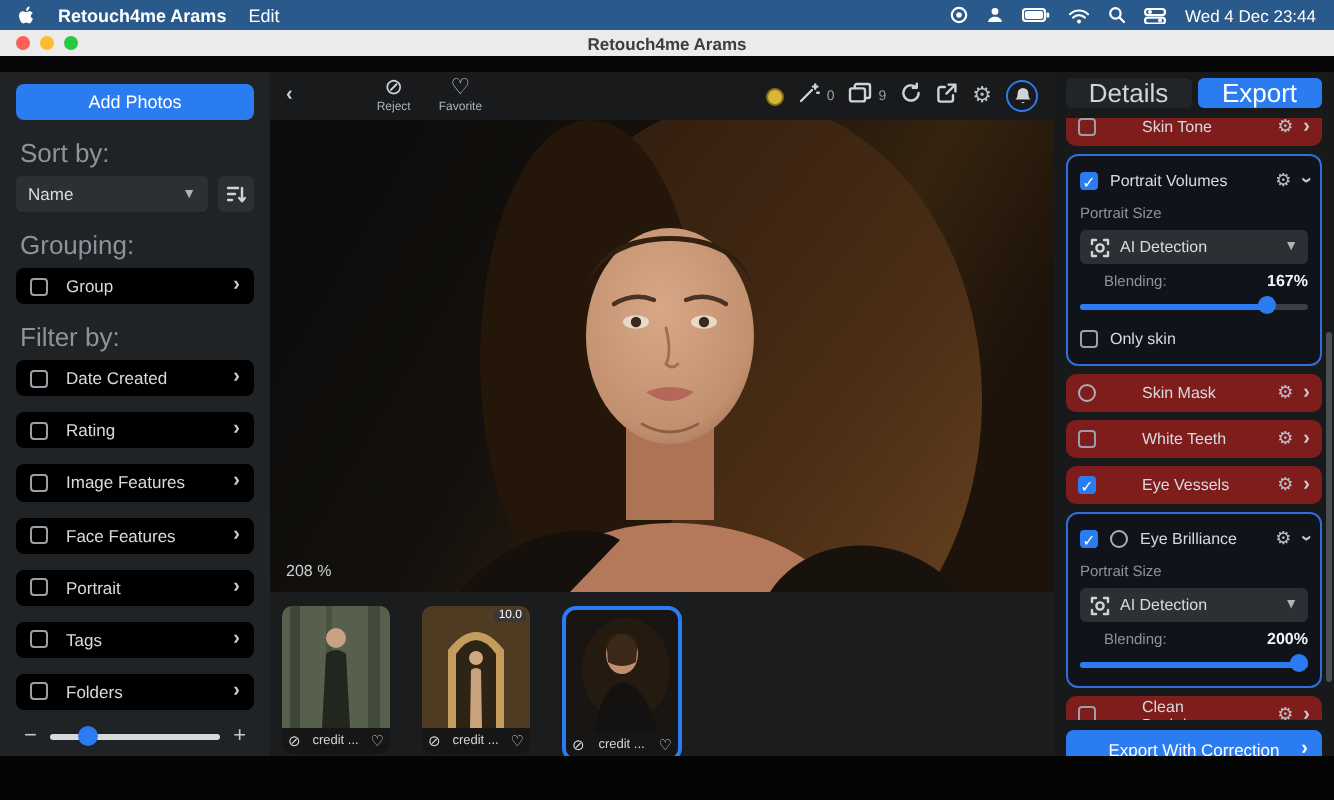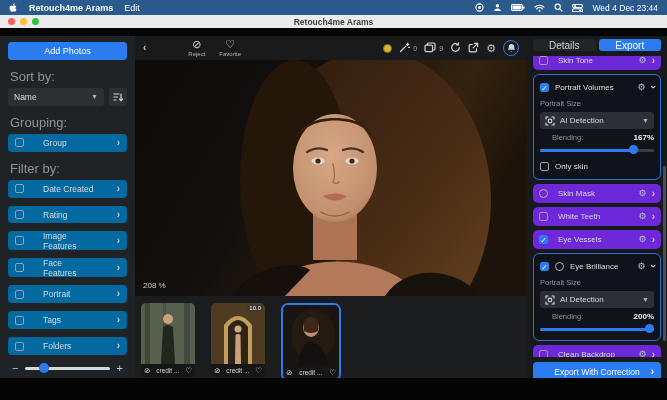--- a/index.html
+++ b/index.html
@@ -27,22 +27,22 @@
   
   .sidebar { width:135px; background:#202325; padding:6px 8px; display:flex; flex-direction:column; color:#d6dade; }
   .btn-primary { height:19px; background:#2b7cf0; border-radius:4px; color:#fff; font-size:9px;
                  display:flex; align-items:center; justify-content:center; }
   .sb-label { font-size:13px; color:#8d939a; margin:9px 0 4px 2px; }
   .sb-rowset { display:flex; gap:5px; }
   .select { flex:1; height:18px; background:#2c3034; border-radius:3px; display:flex; align-items:center;
             padding:0 6px; font-size:8.5px; color:#d7dbdf; gap:5px; }
   .select .caret { margin-left:auto; color:#aeb4ba; font-size:7px; }
   .sq-btn { width:18px; height:18px; background:#2c3034; border-radius:3px; display:flex; align-items:center; justify-content:center; }
-  .sb-item { height:19px; background:#0369a1; border-radius:4px; display:flex; align-items:center;
-             padding:0 7px; gap:19px; font-size:8.5px; color:#d7dbdf; margin-bottom:8px; }
+  .sb-item { height:19px; background:#000000; border-radius:4px; display:flex; align-items:center;
+             padding:0 7px; gap:9px; font-size:8.5px; color:#d7dbdf; margin-bottom:8px; }
   .sb-item .chev { margin-left:auto; }
   .cb { width:9px; height:9px; border:1px solid #9aa0a6; border-radius:2px; flex:0 0 auto; }
   .cb.checked { background:#2b7cf0; border-color:#2b7cf0; color:#fff; font-size:8px; line-height:9px; text-align:center; }
   .circle-ico { width:9px; height:9px; border:1.3px solid #aab0b6; border-radius:50%; flex:0 0 auto; }
   .chev { color:#c8cdd2; font-size:10px; font-weight:bold; line-height:1; }
   .chev.down { display:inline-block; transform:rotate(90deg); }
   .zoom-slider { margin-top:auto; display:flex; align-items:center; gap:7px; padding:0 4px 6px 4px; color:#c3c8cc; }
   .zs-track { position:relative; flex:1; height:3px; background:#d7d9db; border-radius:2px; }
   .zs-knob { position:absolute; left:16%; top:-4px; width:10px; height:10px; border-radius:50%; background:#2b7cf0; }
   .pm { font-size:11px; line-height:1; }
@@ -75,24 +75,24 @@
   .t-label { font-size:6.5px; color:#d2d6da; }
   .t-glyph { font-size:7.5px; line-height:1; }
   .t-badge { position:absolute; top:2px; right:2px; background:rgba(55,55,55,0.85); color:#fff;
              font-size:6px; padding:0 2px; border-radius:2px; }
 
   
   .panel { position:relative; width:140px; background:#17191b; padding:3px 6px 4px 6px;
            display:flex; flex-direction:column; gap:4px; color:#d7dbdf; }
   .tabs { display:flex; gap:3px; height:17px; margin-bottom:1px; }
   .tab { flex:1; border-radius:3px; display:flex; align-items:center; justify-content:center;
-         font-size:10px; color:#cfd4d8; background:#222527; }
+         font-size:13px; color:#cfd4d8; background:#222527; }
   .tab.active { background:#2b7cf0; color:#fff; }
-  .p-row { height:19px; background:#6d28d9; border-radius:5px; display:flex; align-items:center;
-           padding:0 6px; gap:10px; font-size:8px; flex:0 0 auto; }
+  .p-row { height:19px; background:#7f1d1d; border-radius:5px; display:flex; align-items:center;
+           padding:0 6px; gap:23px; font-size:8px; flex:0 0 auto; }
   .p-row .tail { margin-left:auto; display:flex; align-items:center; gap:5px; }
   .gear { color:#b9bfc5; font-size:9px; line-height:1; }
   .clip-top { height:14px; overflow:hidden; flex:0 0 auto; }
   .clip-top .p-row { margin-top:-5px; }
   .clip-bottom { height:12px; overflow:hidden; flex:0 0 auto; }
   .card { border:1px solid #2e6fd9; background:#10141a; border-radius:6px; padding:4px 6px 6px 6px;
           display:flex; flex-direction:column; gap:4px; flex:0 0 auto; }
   .card-head { display:flex; align-items:center; gap:6px; font-size:8px; height:16px; }
   .card-head .tail { margin-left:auto; display:flex; align-items:center; gap:5px; }
   .p-label { font-size:7.5px; color:#8d939a; }

